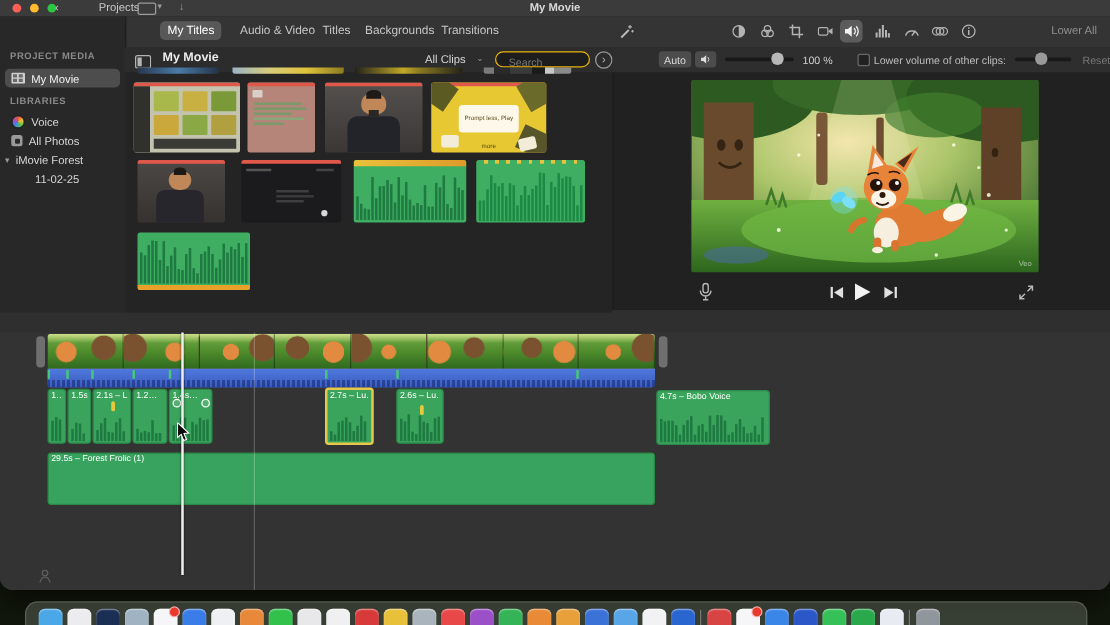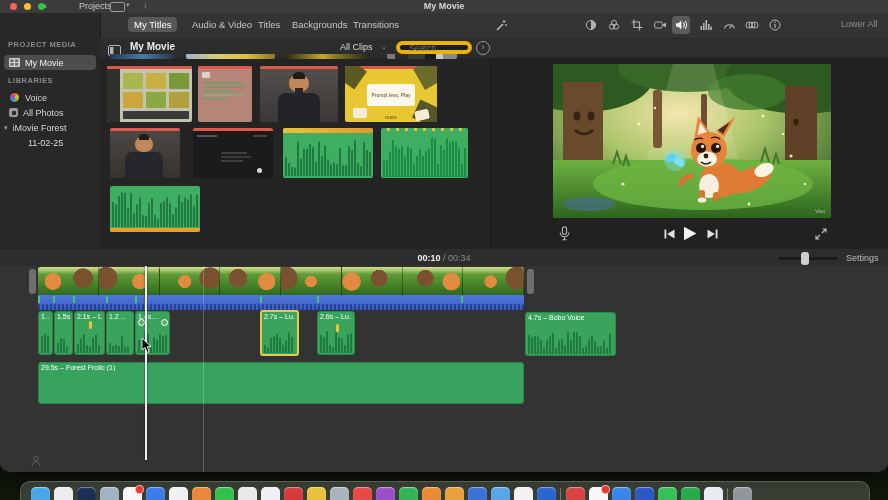--- a/index.html
+++ b/index.html
@@ -24,21 +24,21 @@
   
   #sidebar{left:0;top:13px;width:100px;height:237px;background:#282828;border-right:1px solid #1e1e1e;}
   .sechead{color:#8a8a8a;font-size:7.5px;letter-spacing:.5px;font-weight:bold;}
   .siderow{left:4px;width:92px;height:15px;display:flex;align-items:center;gap:5px;color:#d6d6d6;font-size:9px;border-radius:4px;padding-left:5px;box-sizing:border-box;}
   .siderow.sel{background:#4d4d4d;color:#f2f2f2;}
   
   #bheader{left:100px;top:38px;width:390px;height:20px;background:#2c2c2c;border-bottom:1px solid #232323;}
   #browser{left:100px;top:58px;width:390px;height:192px;background:#242424;}
   .thumb{border-radius:2px;overflow:hidden;}
   .redbar{position:absolute;left:0;top:0;width:100%;height:3px;background:#e0584a;}
-  #search{left:296px;top:3px;width:76px;height:13px;background:#1d1d1d;border:4px solid #eab308;border-radius:7px;display:flex;align-items:center;padding:0 5px;gap:3px;box-sizing:border-box;}
+  #search{left:296px;top:3px;width:76px;height:13px;background:#1d1d1d;border:1px solid #eab308;border-radius:7px;display:flex;align-items:center;padding:0 5px;gap:3px;box-sizing:border-box;flex-direction:column;}
   #search input{background:transparent;border:none;outline:none;color:#bbb;font-size:8.5px;width:54px;padding:0;}
   #search input::placeholder{color:#777;}
   
   #insp{left:490px;top:38px;width:398px;height:20px;background:#2e2e2e;border-bottom:1px solid #232323;}
   .pill{background:#4c4c4c;border-radius:3px;color:#ddd;font-size:8.5px;display:flex;align-items:center;justify-content:center;}
   .slider{height:3px;background:#191919;border-radius:2px;}
   .knob{width:10px;height:10px;border-radius:50%;background:#b8b8b8;top:-4px;}
   
   #viewer{left:490px;top:58px;width:398px;height:190px;background:#212121;border-left:1px solid #1b1b1b;}
   .transport svg{display:block;}
@@ -370,20 +370,39 @@
               <rect x="76" y="8.4" width="2" height="27.6" fill="#1e7a40"></rect>
               <rect x="79" y="3.4" width="2" height="32.6" fill="#1e7a40"></rect>
               <rect x="82" y="14.5" width="2" height="21.5" fill="#1e7a40"></rect>
               <rect x="85" y="3.5" width="2" height="32.5" fill="#1e7a40"></rect>
             </svg>
           </div>
         <div class="abs" style="left:0;bottom:0;width:100%;height:4px;background:#e8a02a"></div>
       </div>
     </div>
 
+    <div id="insp" class="abs">
+      <div class="pill abs" style="left:37px;top:3px;width:26px;height:13px">Auto</div>
+      <div class="pill abs" style="left:66px;top:3px;width:17px;height:13px">
+        <svg width="10" height="9" viewBox="0 0 13 12">
+            <path d="M1 4.2h2.3L6.4 1.6v8.8L3.3 7.8H1z" fill="#ddd"></path>
+            <path d="M8.2 3.6a3.4 3.4 0 0 1 0 4.8" fill="none" stroke="#ddd"></path>
+          </svg>
+      </div>
+      <div class="slider abs" style="left:90px;top:8px;width:55px">
+        <div class="knob abs" style="left:37px"></div>
+      </div>
+      <span class="abs" style="left:152px;top:5px;color:#cfcfcf;font-size:8.5px">100 %</span>
+      <span class="abs" style="left:196px;top:5px;width:8px;height:8px;background:#222;border:1px solid #6a6a6a;border-radius:2px"></span>
+      <span class="abs" style="left:209px;top:5px;color:#bdbdbd;font-size:8.5px">Lower volume of other clips:</span>
+      <div class="slider abs" style="left:322px;top:8px;width:45px">
+        <div class="knob abs" style="left:16px;background:#9a9a9a"></div>
+      </div>
+      <span class="abs" style="left:376px;top:5px;color:#777;font-size:8.5px">Reset</span>
+    </div>
 
     <div id="viewer" class="abs">
 
       <div class="abs" style="left:62px;top:6px;width:278px;height:154px;border-radius:2px;overflow:hidden">
         <svg width="278" height="154" viewBox="0 0 278 154">
           <defs>
             <radialGradient id="sun" cx="45%" cy="32%" r="70%">
               <stop offset="0" stop-color="#f2e4a8"></stop>
                 <stop offset="0.45" stop-color="#a9c468"></stop>
                 <stop offset="1" stop-color="#3c6a2c"></stop>
@@ -480,31 +499,20 @@
             <path d="M0.5 0.5v9L7.8 5z" fill="#e0e0e0"></path>
           </svg>
         </span>
       <span class="abs transport" style="left:324px;top:170px">
         <svg width="12" height="12" viewBox="0 0 12 12">
             <path d="M7.5 1h3.5v3.5M4.5 11H1V7.5M11 1 7 5M1 11l4-4" fill="none" stroke="#b8b8b8" stroke-width="1.2"></path>
           </svg>
         </span>
     </div>
 
-    <div id="tltool" class="abs">
-      <div class="abs" style="left:0;width:888px;top:4px;text-align:center;font-size:9px">
-        <span style="color:#f0f0f0;font-weight:bold">00:10</span>
-        <span style="color:#8a8a8a">/</span>
-        <span style="color:#8a8a8a">00:34</span>
-      </div>
-      <div class="slider abs" style="left:778px;top:8px;width:60px">
-        <div class="abs" style="left:23px;top:-5px;width:8px;height:13px;border-radius:3px;background:#cfcfcf"></div>
-      </div>
-      <span class="abs" style="left:846px;top:4px;color:#bdbdbd;font-size:9px">Settings</span>
-    </div>
 
     <div id="timeline" class="abs">
 
       <div class="handle" style="left:29px;top:3px"></div>
       <div class="handle" style="left:527px;top:3px"></div>
 
       <div class="abs" id="filmstrip" style="left:38px;top:1px;width:486px;height:28px;border-radius:3px 3px 0 0;overflow:hidden;display:flex">
           <div style="flex: 1 1 0%; height: 100%; border-right: 1px solid rgba(0, 0, 0, 0.35); background: radial-gradient(circle at 25% 52%, rgb(226, 138, 64) 0px, rgb(226, 138, 64) 17%, rgba(0, 0, 0, 0) 18%), radial-gradient(circle at 75% 40%, rgb(122, 82, 48) 0px, rgb(122, 82, 48) 20%, rgba(0, 0, 0, 0) 21%), linear-gradient(rgba(226, 232, 150, 0.85) 0%, rgba(226, 232, 150, 0) 26%), linear-gradient(rgb(116, 173, 70) 0%, rgb(79, 140, 44) 50%, rgb(47, 105, 30) 100%);"></div>
           <div style="flex: 1 1 0%; height: 100%; border-right: 1px solid rgba(0, 0, 0, 0.35); background: radial-gradient(circle at 68% 52%, rgb(226, 138, 64) 0px, rgb(226, 138, 64) 17%, rgba(0, 0, 0, 0) 18%), radial-gradient(circle at 12% 40%, rgb(122, 82, 48) 0px, rgb(122, 82, 48) 20%, rgba(0, 0, 0, 0) 21%), linear-gradient(rgba(226, 232, 150, 0.85) 0%, rgba(226, 232, 150, 0) 26%), linear-gradient(rgb(116, 173, 70) 0%, rgb(79, 140, 44) 50%, rgb(47, 105, 30) 100%);"></div>
           <div style="flex: 1 1 0%; height: 100%; border-right: 1px solid rgba(0, 0, 0, 0.35); background: radial-gradient(circle at 42% 52%, rgb(226, 138, 64) 0px, rgb(226, 138, 64) 17%, rgba(0, 0, 0, 0) 18%), radial-gradient(circle at 85% 40%, rgb(122, 82, 48) 0px, rgb(122, 82, 48) 20%, rgba(0, 0, 0, 0) 21%), linear-gradient(rgba(226, 232, 150, 0.85) 0%, rgba(226, 232, 150, 0) 26%), linear-gradient(rgb(116, 173, 70) 0%, rgb(79, 140, 44) 50%, rgb(47, 105, 30) 100%);"></div>

